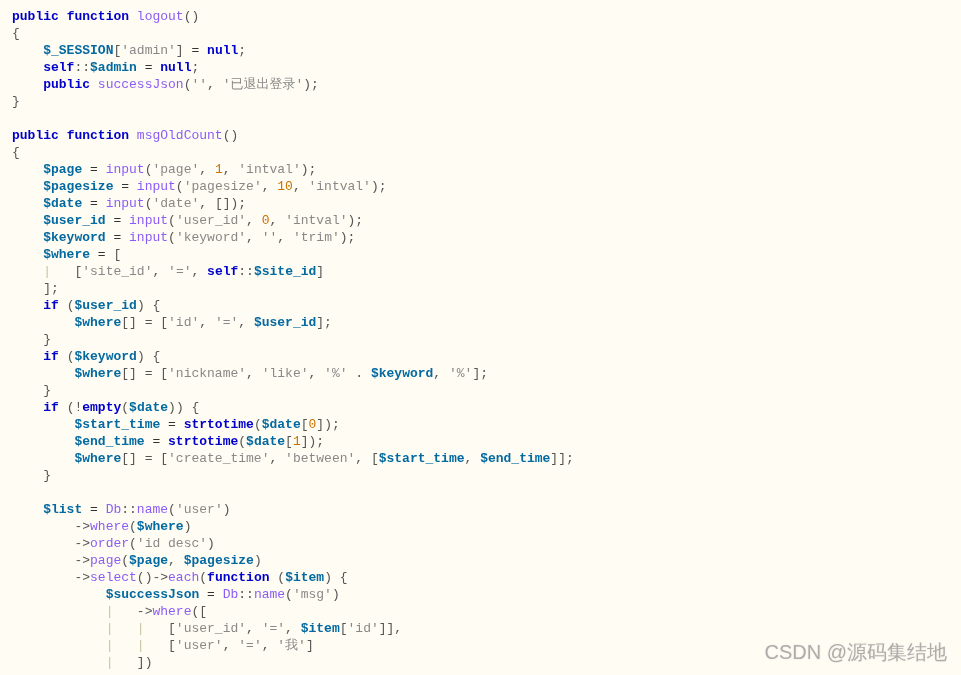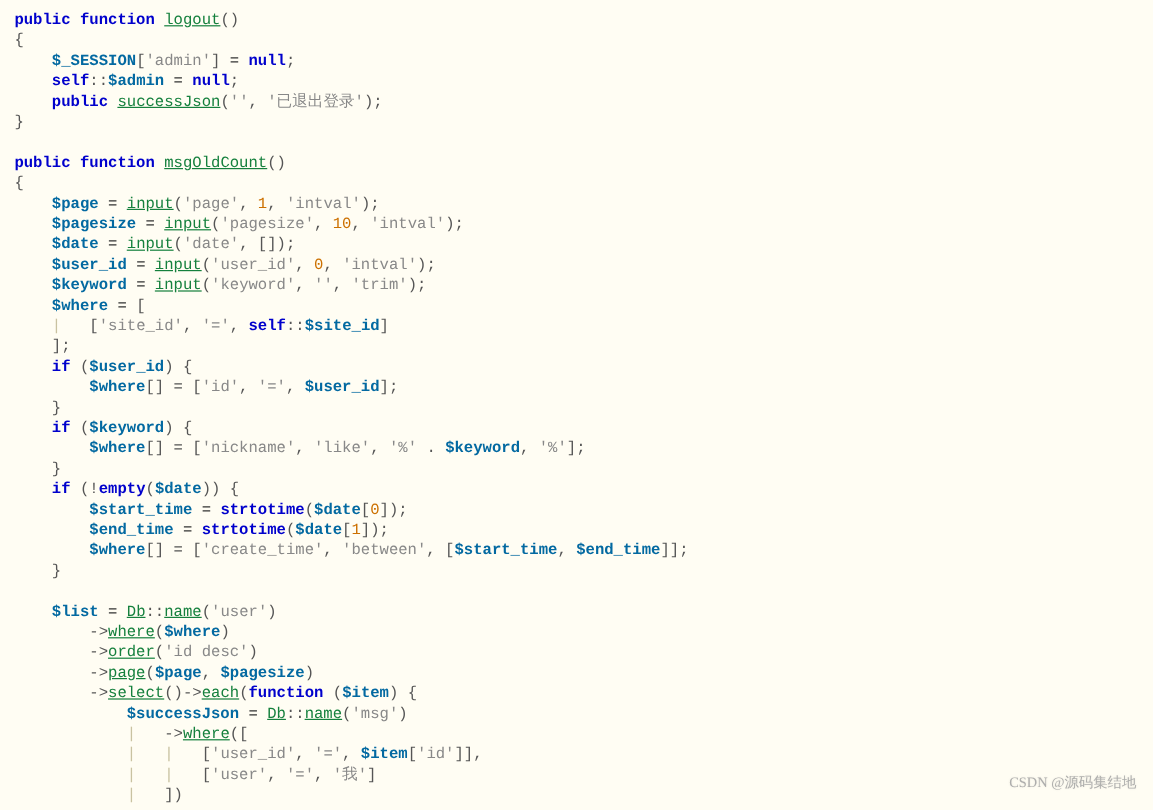--- a/index.html
+++ b/index.html
@@ -13,36 +13,36 @@
       width: 961px;
       box-sizing: border-box;
       position: relative;
     }
     pre {
       margin: 0;
       font-family: inherit;
       white-space: pre;
     }
     .k { color: #0000cc; font-weight: bold; }
-    .fn { color: #15803d; text-decoration: underline; }
+    .fn { color: #8b5cf6; }
     .v { color: #0369a1; font-weight: bold; }
     .s { color: #888888; }
     .n { color: #cc7000; }
     .p { color: #555; }
     .br { color: #555; }
     .guide {
       color: #c9c2a1;
     }
     .watermark {
       position: fixed;
       right: 14px;
       bottom: 14px;
       color: rgba(160,160,160,0.85);
-      font-family: Liberation Serif, serif;
-      font-size: 12px;
+      font-family: Liberation Sans, sans-serif;
+      font-size: 20px;
       text-shadow: 0 0 2px rgba(0,0,0,0.1);
       pointer-events: none;
     }
   </style>
 </head>
 <body>
 
 <pre><span class="k">public</span> <span class="k">function</span> <span class="fn">logout</span><span class="p">()</span>
 <span class="br">{</span>
     <span class="v">$_SESSION</span><span class="p">[</span><span class="s">'admin'</span><span class="p">]</span><span> = </span><span class="k">null</span><span class="p">;</span>

